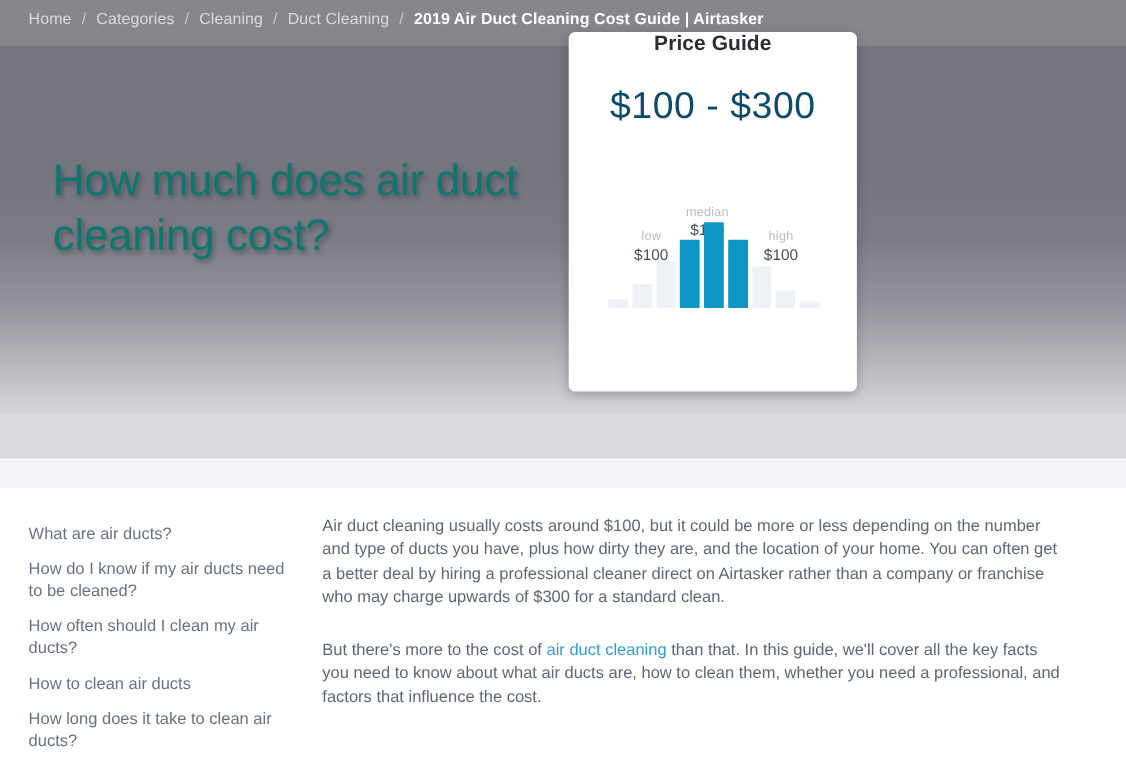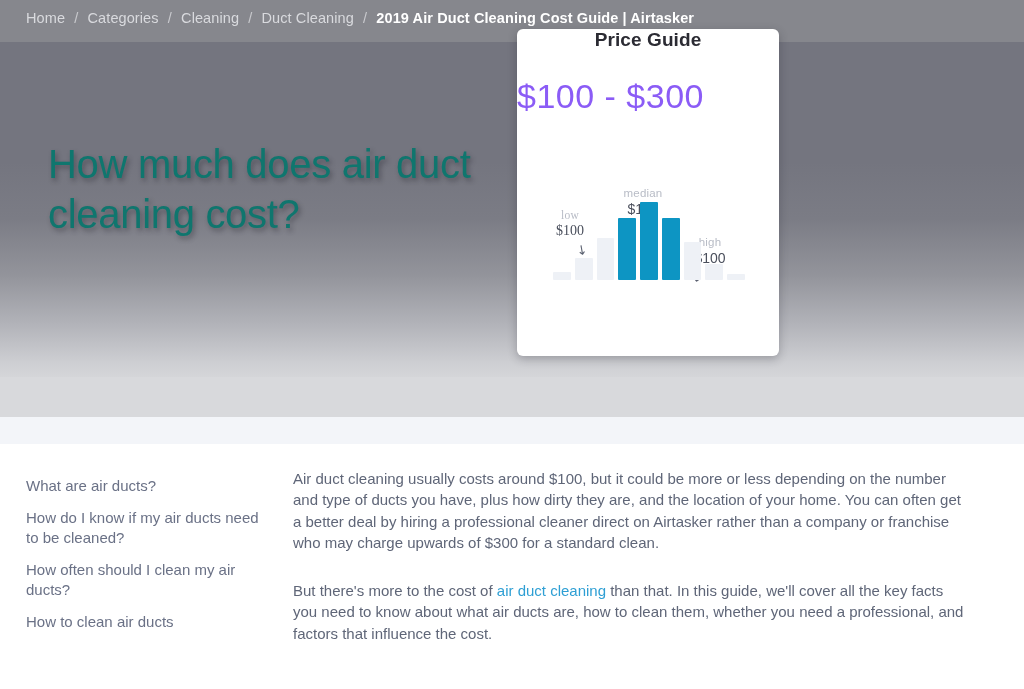--- a/index.html
+++ b/index.html
@@ -70,22 +70,22 @@
     border-radius: 6px;
     box-shadow: 0 3px 10px rgba(30,30,40,.28);
     z-index: 6;
   }
   .card-title {
     text-align: center; 
     font-size: 19px; font-weight: 700; color: #2b2b33;
     letter-spacing: .1px;
   }
   .card-range {
-    text-align: left; margin-top: 26px;
-    font-size: 34px; font-weight: 400; color: #8b5cf6;
+    text-align: center; margin-top: 26px;
+    font-size: 34px; font-weight: 400; color: #0c4a6e;
     letter-spacing: .5px;
   }
 
   .chart-wrap { position: relative; margin-top: 14px; height: 175px; }
 
   .bars {
     position: absolute; left: 36px; bottom: 25px;
     width: 192px; height: 100px;
     display: flex; align-items: flex-end; gap: 4px;
   }
@@ -98,23 +98,23 @@
     font-size: 11.5px; color: #b8bcc6; letter-spacing: .2px;
     line-height: 1.25;
   }
   .ann .val {
     font-size: 14px; color: #4a4f5c; line-height: 1.3;
   }
   .ann .arrow {
     font-size: 13px; color: #5b6170; line-height: 1;
     display: block;
   }
-  .ann-low    { left: 18px;  top: 78px;  width: 70px; font-family: Liberation Serif, serif; }
+  .ann-low    { left: 40px;  top: 78px;  width: 70px; }
   .ann-median { left: 88px;  top: 56px;  width: 76px; }
-  .ann-high   { left: 156px; top: 78px;  width: 74px; margin-top: 27px; }
+  .ann-high   { left: 156px; top: 78px;  width: 74px; }
   .ann-low .arrow    { margin-top: 2px; margin-left: 24px; transform: rotate(35deg); }
   .ann-median .arrow { margin-top: 2px; }
   .ann-high .arrow   { margin-top: 2px; margin-right: 26px; transform: rotate(-35deg); }
 
   
   .sidebar {
     position: absolute; left: 26px; top: 476px;
     width: 245px;
   }
   .side-link {
@@ -197,20 +197,21 @@
           <div class="bar gray" style="height: 6%;"></div>
         </div>
     </div>
   </section>
 
   <aside class="sidebar" id="sidebar">
       <a class="side-link">What are air ducts?</a>
       <a class="side-link">How do I know if my air ducts need to be cleaned?</a>
       <a class="side-link">How often should I clean my air ducts?</a>
       <a class="side-link">How to clean air ducts</a>
+      <a class="side-link">How long does it take to clean air ducts?</a>
     </aside>
 
   <article class="article">
     <p>Air duct cleaning usually costs around $100, but it could be more or less depending on the number and type of ducts you have, plus how dirty they are, and the location of your home. You can often get a better deal by hiring a professional cleaner direct on Airtasker rather than a company or franchise who may charge upwards of $300 for a standard clean.</p>
     <p>
       <span>But there's more to the cost of </span><a class="inline-link">air duct cleaning</a><span> than that. In this guide, we'll cover all the key facts you need to know about what air ducts are, how to clean them, whether you need a professional, and factors that influence the cost.</span>
     </p>
   </article>
 
 </div>

